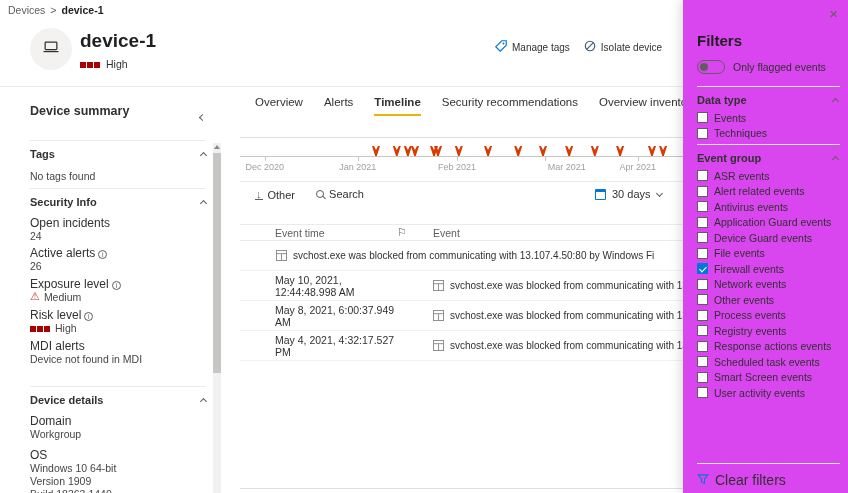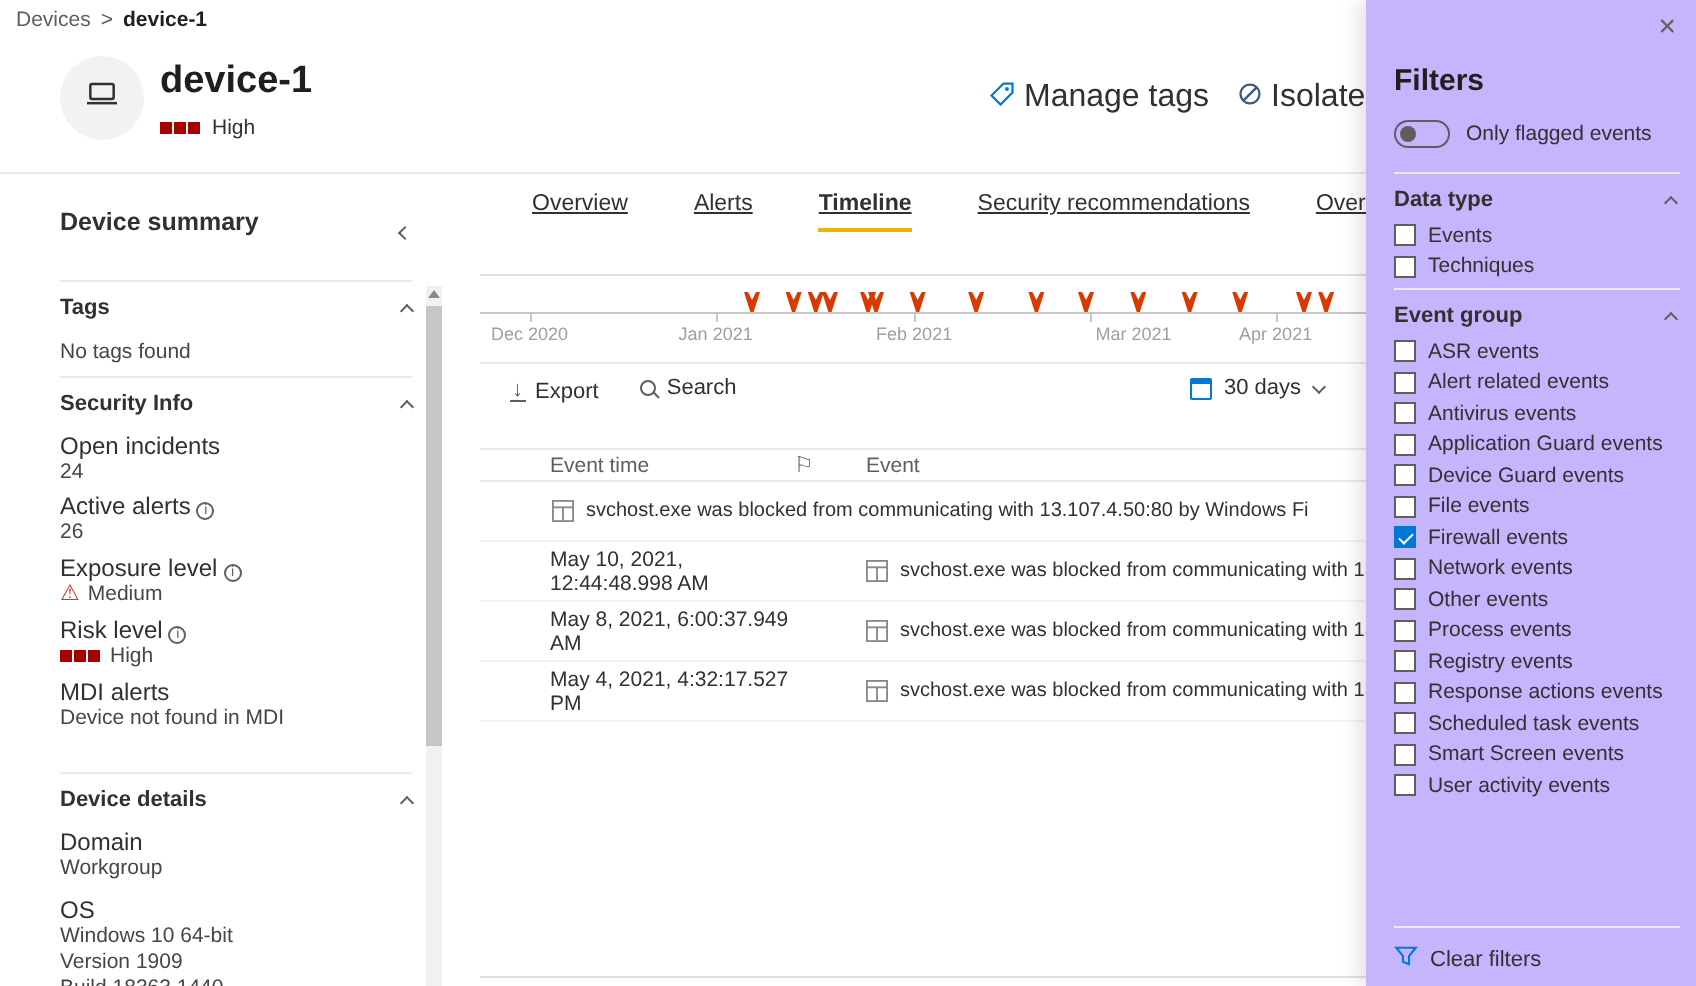--- a/index.html
+++ b/index.html
@@ -12,41 +12,41 @@
   .breadcrumb .crumb-current { color:#201f1e; font-weight:bold; }
 
   
   .avatar { position:absolute; top:28px; left:30px; width:42px; height:42px; border-radius:50%;
     background:#f3f2f1; display:flex; align-items:center; justify-content:center; }
   .page-title { position:absolute; top:30px; left:80px; font-size:19px; font-weight:bold; color:#201f1e; }
   .risk-line { position:absolute; top:58px; left:80px; font-size:10.5px; color:#323130;
     display:flex; align-items:center; gap:5px; }
   .squares span { width:6px; height:6px; background:#a80000; display:inline-block; margin-right:1px; }
   .header-actions { position:absolute; top:40px; left:495px; width:188px; overflow:hidden;
-    white-space:nowrap; display:flex; gap:14px; font-size:16px; color:#323130; }
+    white-space:nowrap; display:flex; gap:14px; font-size:10px; color:#323130; }
   .action { display:flex; align-items:center; gap:5px; cursor:pointer; flex:none; }
   .header-divider { position:absolute; top:86px; left:0; width:683px; border-top:1px solid #edebe9; }
 
   
   .sidebar { position:absolute; top:86px; left:0; width:232px; height:407px; }
   .sb-title { position:absolute; top:18px; left:30px; font-size:12.5px; font-weight:bold; }
   .sb-collapse { position:absolute; top:20px; left:200px; cursor:pointer; }
   .sb-div { position:absolute; left:30px; width:176px; border-top:1px solid #edebe9; }
   .sb-sec { position:absolute; left:30px; width:176px; font-size:11px; font-weight:bold;
     display:flex; justify-content:space-between; align-items:center; }
   .sb-label { position:absolute; left:30px; font-size:12px; color:#323130; }
   .sb-value { position:absolute; left:30px; font-size:10.5px; color:#484644; display:flex; align-items:center; gap:4px; }
   .scrollbar { position:absolute; top:57px; left:213px; width:8px; height:350px; background:#f1f1f1; }
   .scroll-arrow { position:absolute; top:2px; left:1px; width:0; height:0;
     border-left:3px solid transparent; border-right:3px solid transparent; border-bottom:4px solid #8a8886; }
   .scroll-thumb { position:absolute; top:10px; left:0; width:8px; height:220px; background:#c8c6c4; }
 
   
   .main { position:absolute; top:86px; left:240px; width:443px; height:407px; overflow:hidden; }
-  .tab-bar { position:absolute; top:10px; left:26px; display:flex; gap:33px; white-space:nowrap;text-decoration:underline; }
+  .tab-bar { position:absolute; top:10px; left:15px; display:flex; gap:21px; white-space:nowrap; }
   .tab { font-size:11.5px; color:#323130; padding-bottom:6px; cursor:pointer; }
   .tab.active { font-weight:bold; border-bottom:2px solid #eab308; }
 
   .chart-top { position:absolute; top:51px; left:0; width:443px; border-top:1px solid #e1dfdd; }
   .markers { position:absolute; top:60px; left:0; width:443px; height:10px; }
   .flag-marker { position:absolute; top:0; width:8px; height:10px; background:#d83b01;
     transform:translateX(-50%);
     clip-path:polygon(0 0,25% 0,50% 40%,75% 0,100% 0,60% 100%,40% 100%); cursor:pointer; }
   .axis { position:absolute; top:70px; left:0; width:443px; height:24px; border-top:1px solid #c8c6c4; }
   .tick { position:absolute; top:0; width:1px; height:4px; background:#c8c6c4; }
@@ -65,21 +65,21 @@
   .c-event { flex:1; display:flex; align-items:center; gap:6px; overflow:hidden; white-space:nowrap; }
   .tbody { position:absolute; top:155px; left:0; width:443px; }
   .trow { display:flex; align-items:center; height:30px; border-bottom:1px solid #f3f2f1;
     font-size:10.5px; cursor:pointer; }
   .trow .c-time { width:157px; }
   .evtext { font-size:10px; color:#323130; overflow:hidden; }
   .evicon { flex:none; display:inline-flex; }
   .main-bottom { position:absolute; top:402px; left:0; width:443px; border-top:1px solid #e1dfdd; }
 
   
-  .panel { position:absolute; top:0; right:0; width:165px; height:493px; background:#c4b5fd;
+  .panel { position:absolute; top:0; right:0; width:165px; height:493px; background:#d946ef;
     box-shadow:-3px 0 10px rgba(0,0,0,0.13); }
   .panel-close { position:absolute; top:6px; right:10px; font-size:15px; color:#605e5c; cursor:pointer; line-height:1; }
   .panel-title { position:absolute; top:32px; left:14px; font-size:15px; font-weight:bold; color:#201f1e; }
   .toggle-row { position:absolute; top:60px; left:14px; display:flex; align-items:center; gap:8px;
     font-size:10.5px; cursor:pointer; }
   .toggle { width:28px; height:14px; border:1px solid #605e5c; border-radius:8px; position:relative; flex:none; }
   .toggle::after { content:""; position:absolute; left:2px; top:2px; width:8px; height:8px;
     border-radius:50%; background:#605e5c; }
   .p-div { position:absolute; left:14px; right:8px; border-top:1px solid #edebe9; }
   .p-sec { position:absolute; left:14px; right:10px; font-size:11px; font-weight:bold;
@@ -87,21 +87,21 @@
   .chk-list { position:absolute; left:14px; right:4px; }
   .chk-row { display:flex; align-items:center; gap:6px; height:15.5px; cursor:pointer; }
   .chk { width:11px; height:11px; border:1px solid #605e5c; background:#fff; flex:none; position:relative; }
   .chk.checked { background:#0078d4; border-color:#0078d4; }
   .chk.checked::after { content:""; position:absolute; left:3px; top:0.5px; width:3px; height:6px;
     border:solid #fff; border-width:0 1.5px 1.5px 0; transform:rotate(45deg); }
   .chk.indeterminate { border-color:#0078d4; }
   .chk.indeterminate::after { content:""; position:absolute; left:1.5px; top:1.5px; width:6px; height:6px; background:#0078d4; }
   .chk-label { font-size:10.5px; color:#323130; white-space:nowrap; }
   .clear-row { position:absolute; top:472px; left:14px; display:flex; align-items:center; gap:6px;
-    font-size:11px; color:#323130; cursor:pointer; }
+    font-size:14px; color:#323130; cursor:pointer; }
 
   
   .chev { display:inline-block; width:5px; height:5px; border-right:1.4px solid #605e5c;
     border-bottom:1.4px solid #605e5c; flex:none; }
   .chev.up { transform:rotate(-135deg); margin-top:3px; }
   .chev.down { transform:rotate(45deg); margin-bottom:2px; }
   .chev.left { transform:rotate(135deg); }
   .icon-export { display:inline-block; border-bottom:1.5px solid #605e5c; color:#605e5c;
     font-size:11px; line-height:10px; padding:0 1px; }
   .icon-export::before { content:"\2193"; }
@@ -258,21 +258,21 @@
       <div class="tick" style="left: 68.8%;"></div>
       <div class="tick-label" style="left: 68.8%; padding-left: 44px;">Mar 2021</div>
       <div class="tick" style="left: 89.8%;"></div>
       <div class="tick-label" style="left: 89.8%;">Apr 2021</div>
     </div>
 
   <div class="toolbar-div"></div>
   <div class="toolbar">
     <span class="tool-item">
       <span class="icon-export"></span>
-      <span>Export</span>
+      <span>Other</span>
     </span>
     <span class="tool-item">
       <span class="icon-search"></span>
       <span>Search</span>
     </span>
     <span class="range-picker">
       <span class="icon-calendar"></span>
       <span>30 days</span>
       <span class="chev down"></span>
     </span>

